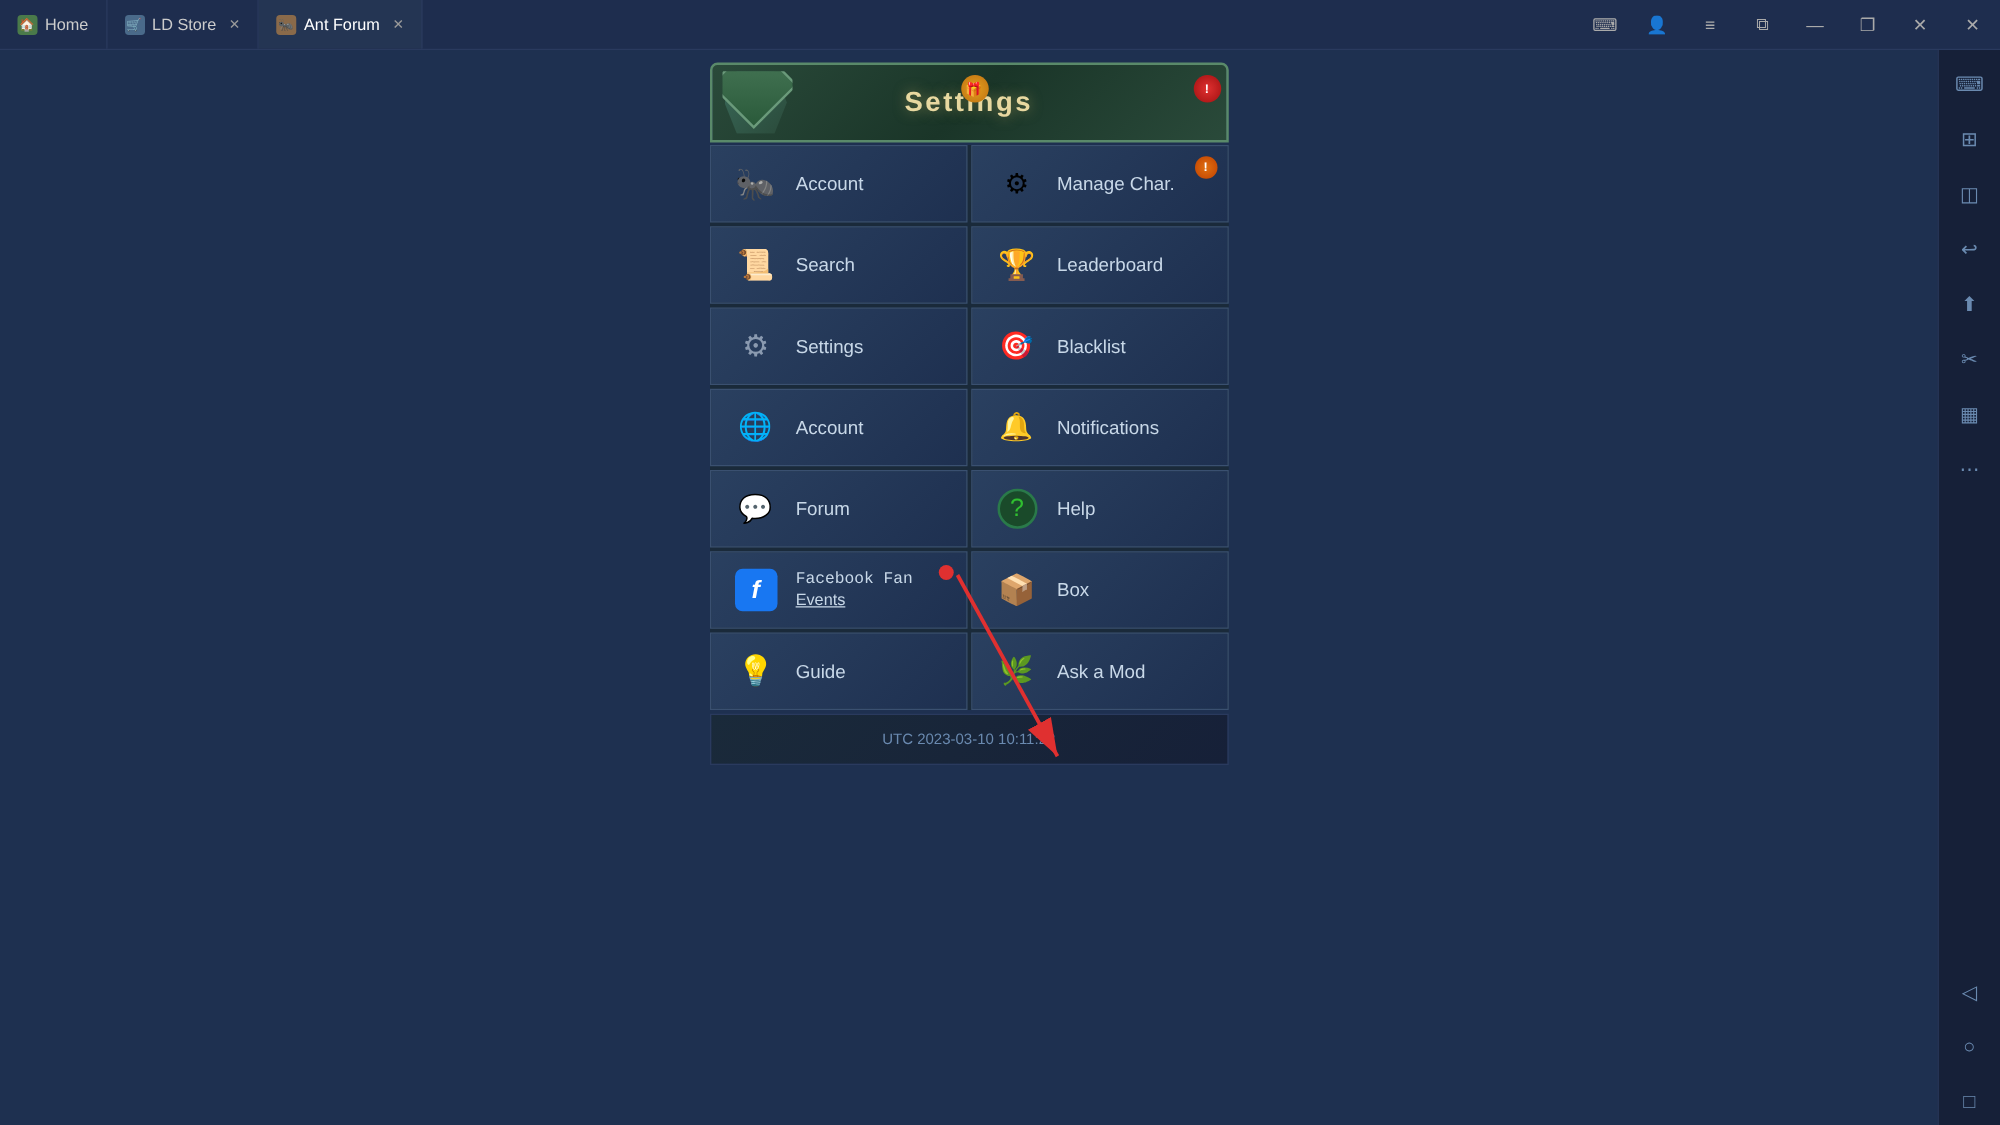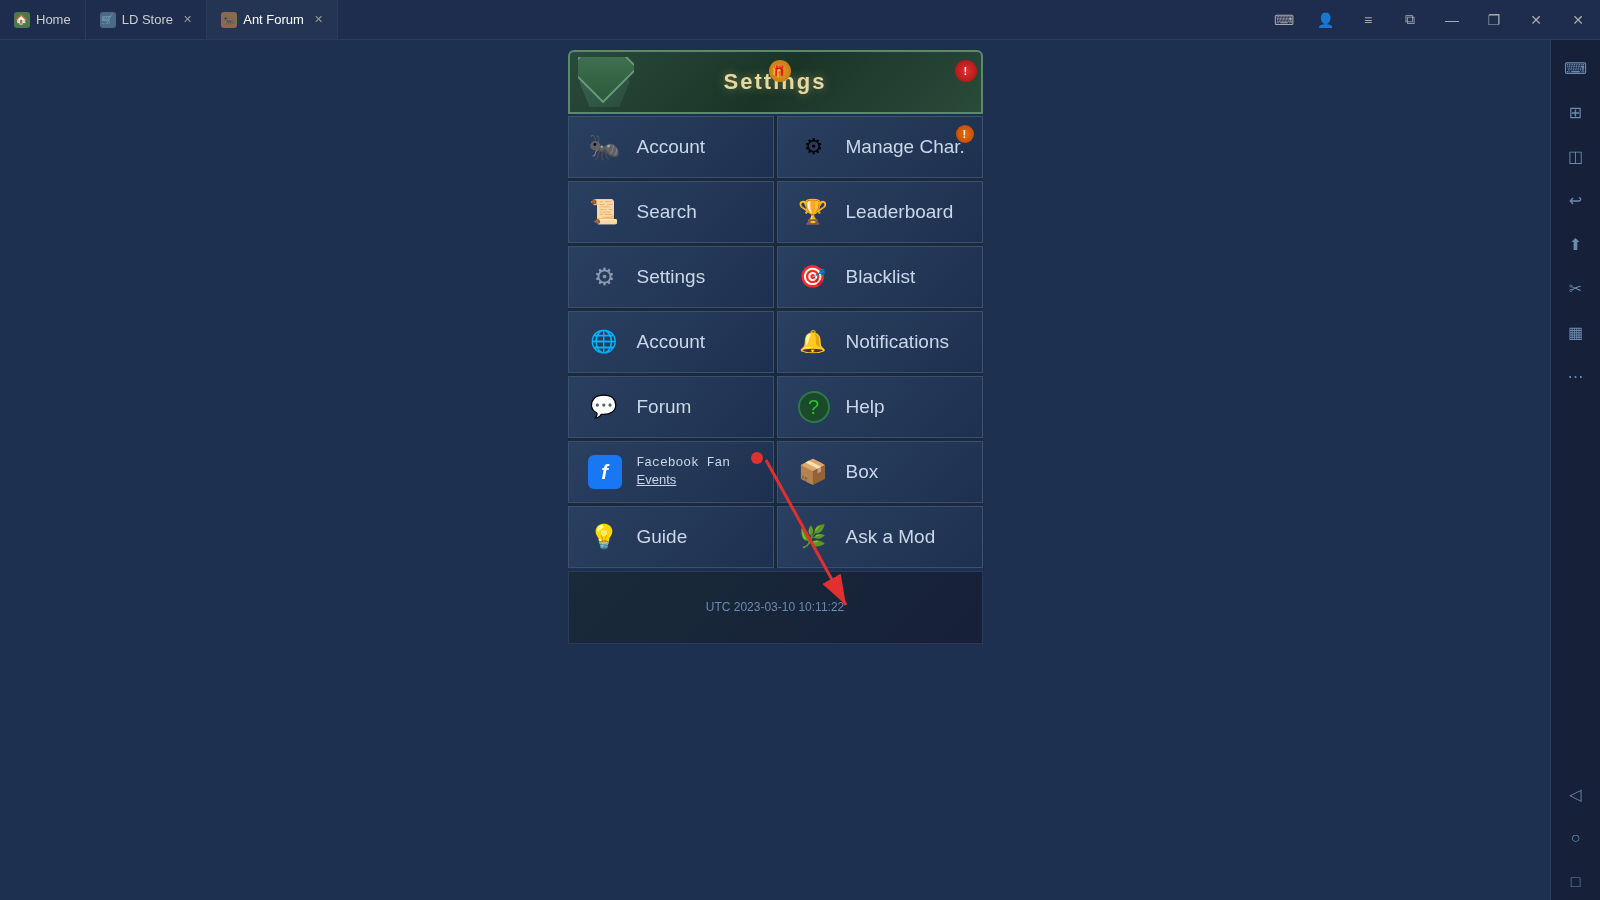--- a/index.html
+++ b/index.html
@@ -185,37 +185,37 @@
       position: relative;
       transition: background 0.15s;
     }
     .menu-item-icon {
       width: 40px; height: 40px;
       display: flex; align-items: center; justify-content: center;
       font-size: 22px;
       flex-shrink: 0;
     }
     .menu-item-label {
-      font-size: 19px;
+      font-size: 15px;
       color: #c8d8e8;
       font-weight: 500;
     }
     .menu-item-badge {
       position: absolute;
       top: 8px; right: 8px;
       width: 14px; height: 14px;
       border-radius: 50%;
       background: #e03030;
     }
 
     
     .bottom-info {
       background: linear-gradient(135deg, #1a2a3a, #162038);
       border: 1px solid #2a3a5e;
-      padding: 26px;
+      padding: 10px;
       text-align: center;
       margin-top: 3px;
     }
     .bottom-info-text {
       color: #6a8ab0;
       font-size: 12px;
       line-height: 1.6;
     }
 
     

